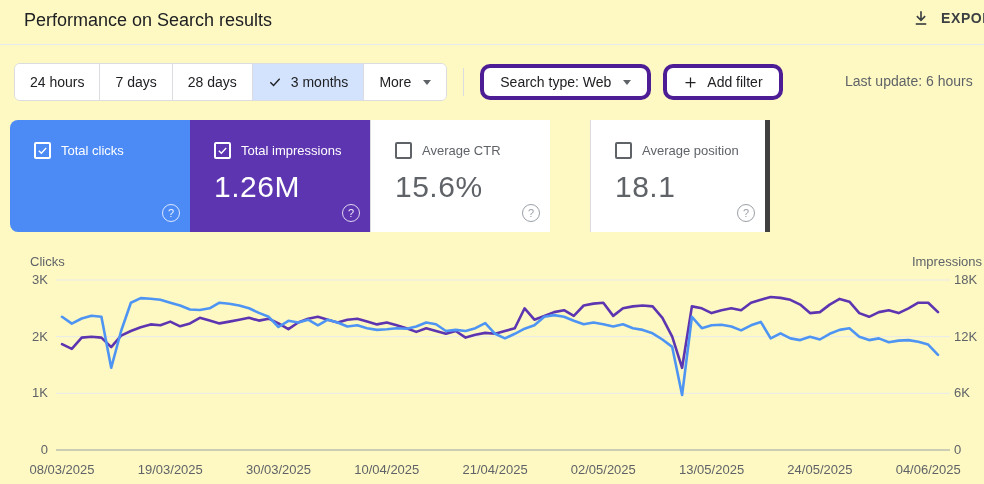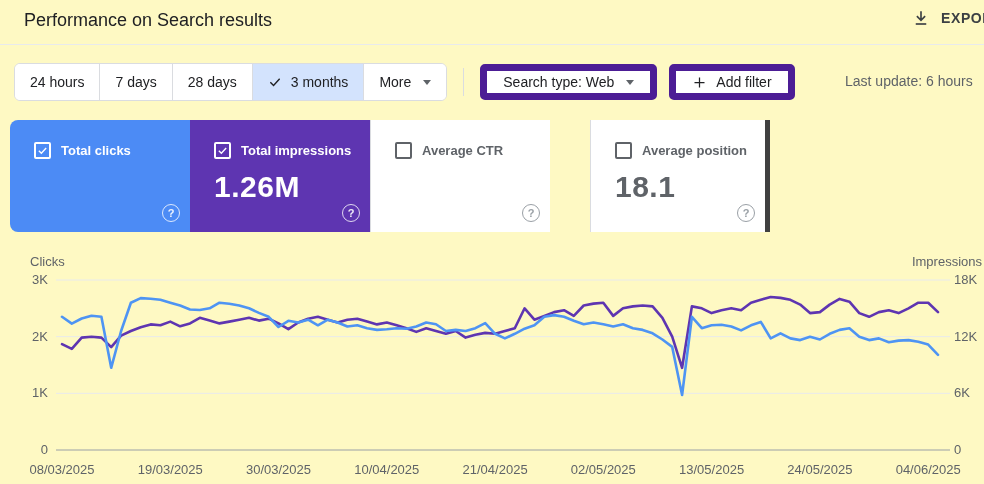--- a/index.html
+++ b/index.html
@@ -12,28 +12,28 @@
         font-family:inherit;font-size:14px;font-weight:700;letter-spacing:.6px;color:#3c4043;white-space:nowrap;}
   .header-divider{position:absolute;top:44px;left:0;width:984px;height:1px;background:#e8eaed;}
   
   .toolbar{position:absolute;top:63px;left:14px;display:flex;align-items:center;}
   .seg-group{display:flex;border:1px solid #dadce0;border-radius:6px;overflow:hidden;height:36px;background:#fff;}
   .seg{display:flex;align-items:center;gap:9px;padding:0 15px;font-size:14px;color:#202124;
         background:#fff;border:none;border-left:1px solid #dadce0;cursor:pointer;font-family:inherit;}
   .seg:first-child{border-left:none;}
   .seg.selected{background:#d3e3fd;}
   .vert-div{width:1px;height:28px;background:#dadce0;margin:0 16px;}
-  .pill{display:flex;align-items:center;gap:9px;height:36px;padding:0 16px;border:7px solid #4c1d95;
-        border-radius:5px;background:#fff;font-size:14px;color:#202124;margin-right:12px;cursor:pointer;
+  .pill{display:flex;align-items:center;gap:9px;height:36px;padding:0 16px;border:4px solid #4c1d95;
+        border-radius:10px;background:#fff;font-size:14px;color:#202124;margin-right:12px;cursor:pointer;
         font-family:inherit;box-sizing:border-box;}
   .caret{width:0;height:0;border-left:4.5px solid transparent;border-right:4.5px solid transparent;
         border-top:5px solid #5f6368;margin-left:3px;}
   .last-update{position:absolute;left:845px;top:73px;font-size:14px;color:#5f6368;white-space:nowrap;}
   
-  .cards{position:absolute;top:120px;left:10px;display:flex;font-weight:bold;}
+  .cards{position:absolute;top:120px;left:10px;display:flex;}
   .card{position:relative;width:180px;height:112px;box-sizing:border-box;padding:22px 0 0 24px;cursor:pointer;}
   .card-clicks{background:#4c8bf5;color:#fff;border-radius:8px 0 0 8px;}
   .card-impressions{background:#5e35b1;color:#fff;}
   .card-white{background:#fff;color:#5f6368;border-left:1px solid #dadce0;}
   .card-white:last-child{border-right:5px solid #404040;margin-left:40px;}
   .card-top{display:flex;align-items:center;gap:10px;}
   .cb{width:13px;height:13px;border:2px solid currentColor;border-radius:2px;display:flex;
         align-items:center;justify-content:center;flex:none;}
   .cb svg{display:block;}
   .card-label{font-size:13px;white-space:nowrap;}
@@ -133,20 +133,21 @@
       </div>
       <div class="card-value">1.26M</div>
       <span class="help on-color">?</span>
     </div>
 
     <div class="card card-white">
       <div class="card-top">
         <span class="cb"></span>
         <span class="card-label">Average CTR</span>
       </div>
+      <div class="card-value">15.6%</div>
       <span class="help on-white">?</span>
     </div>
 
     <div class="card card-white">
       <div class="card-top">
         <span class="cb"></span>
         <span class="card-label">Average position</span>
       </div>
       <div class="card-value">18.1</div>
       <span class="help on-white">?</span>

